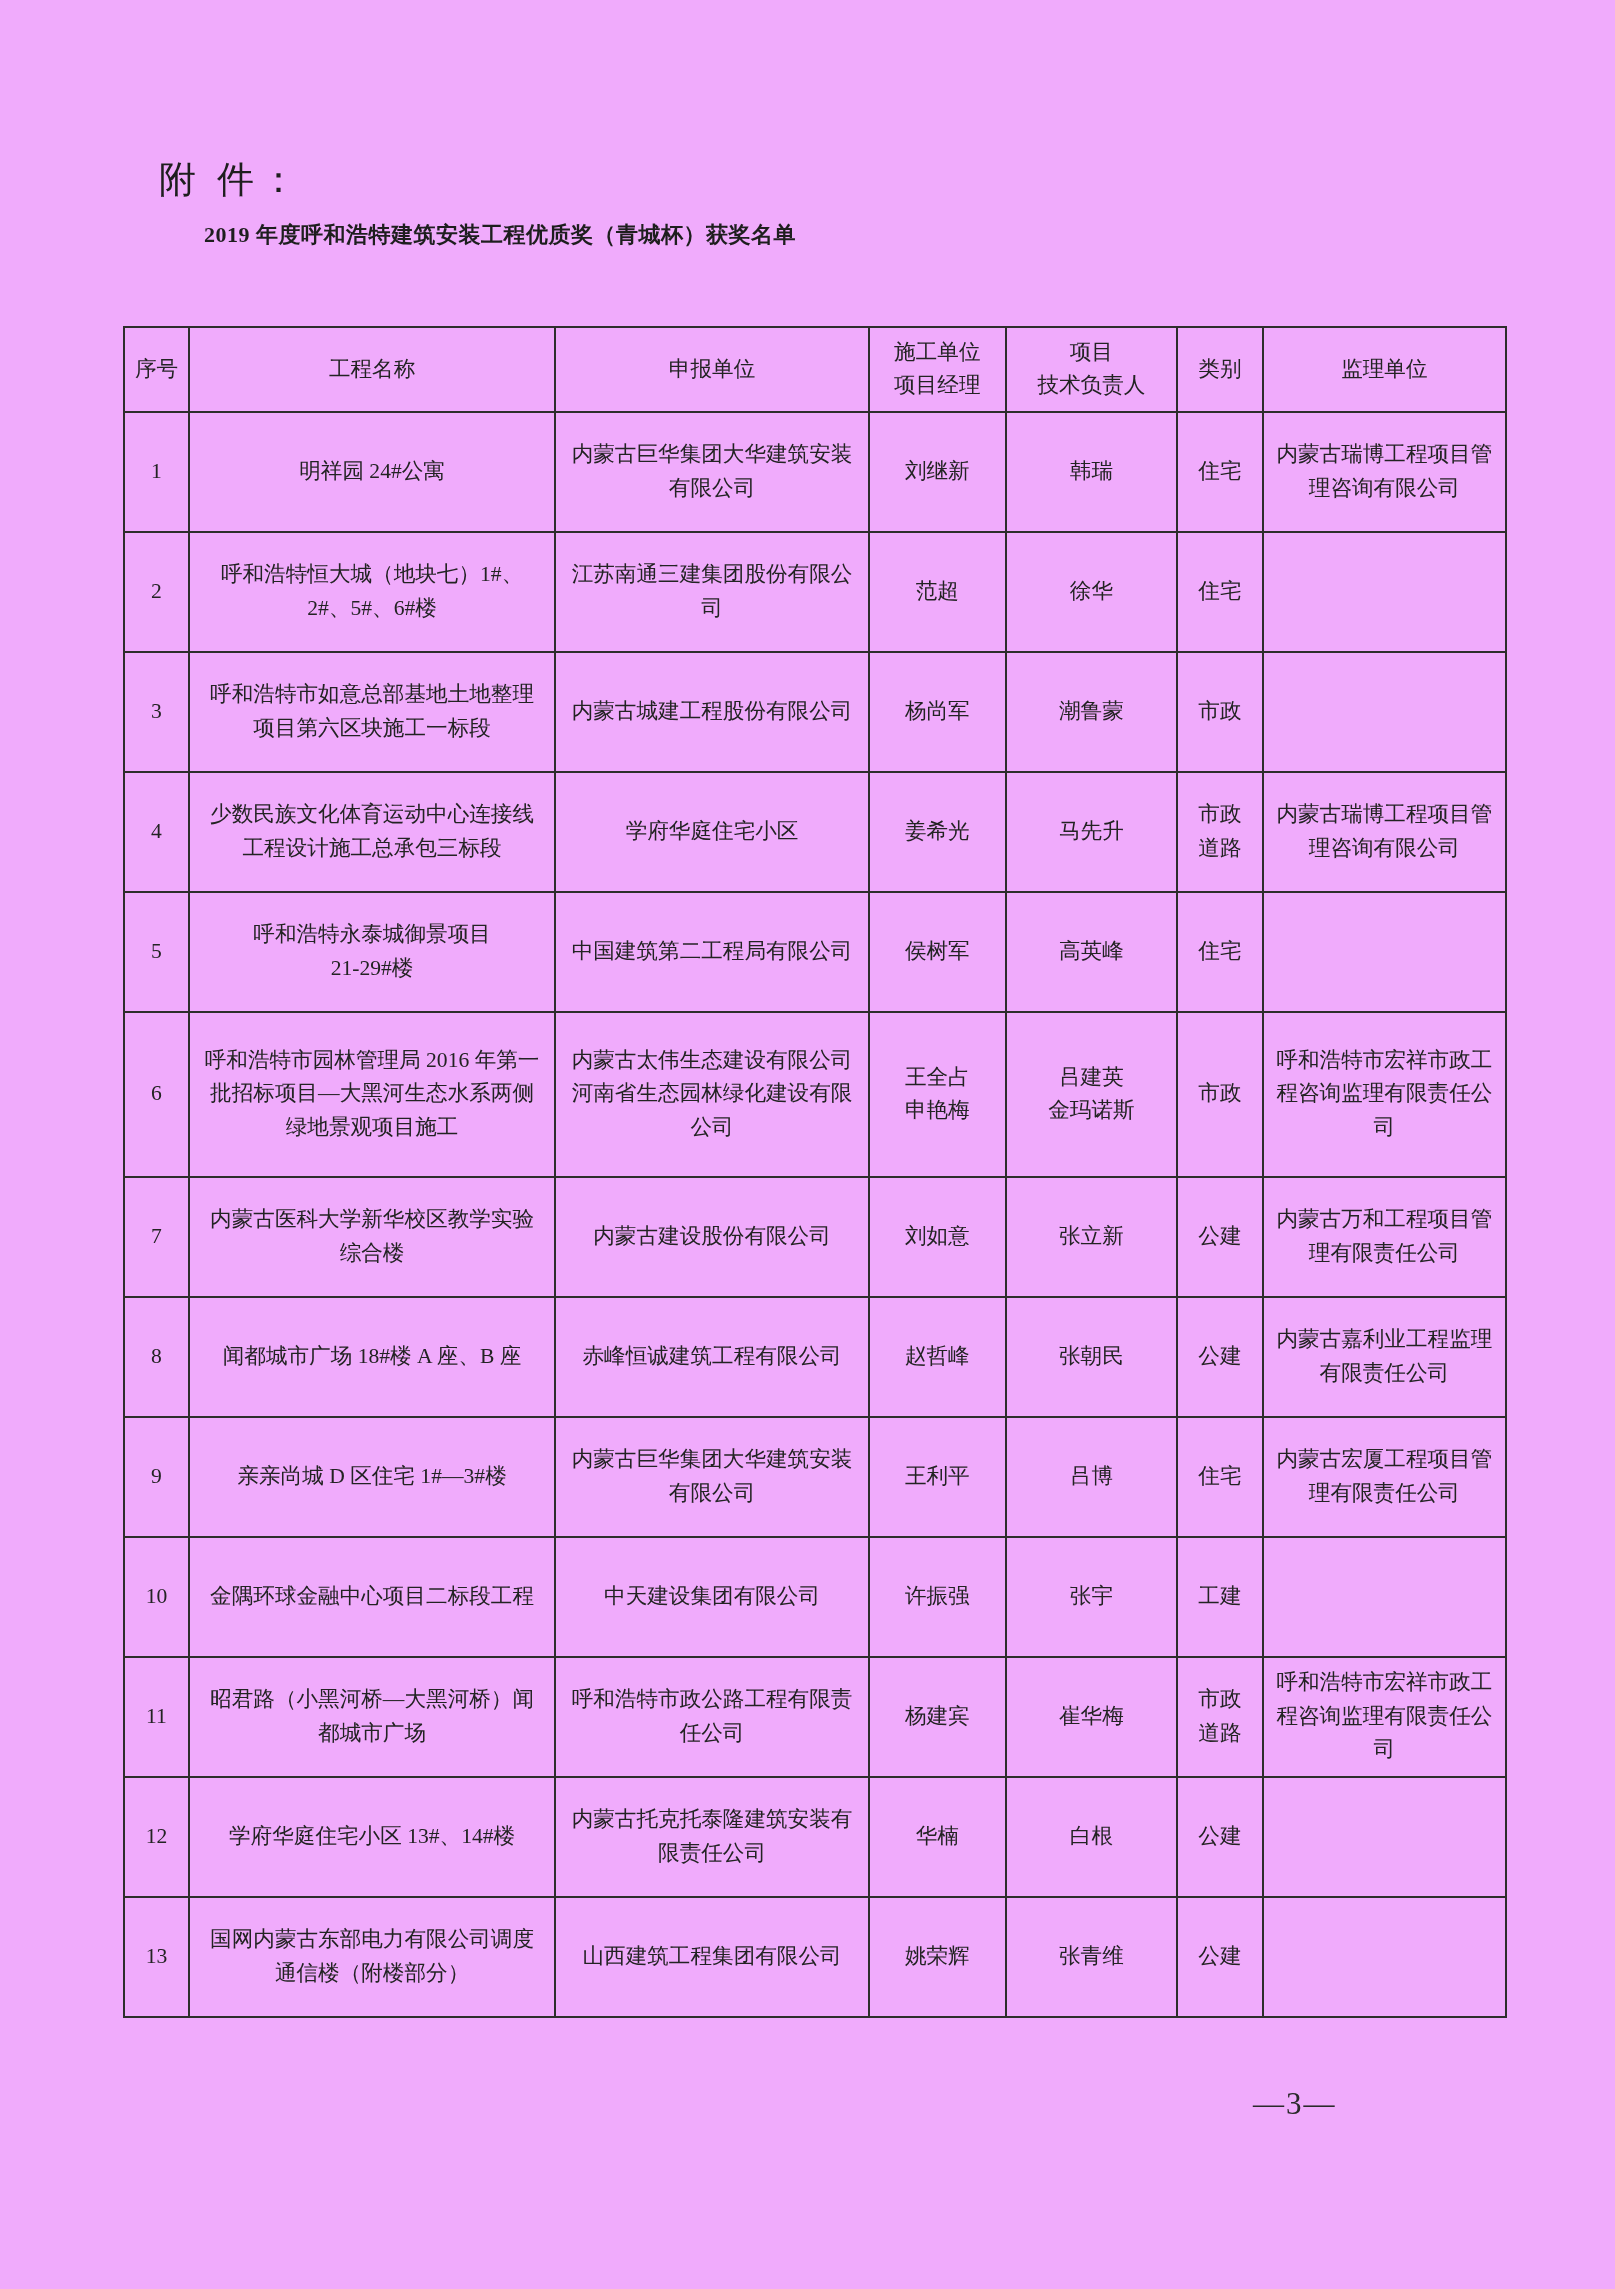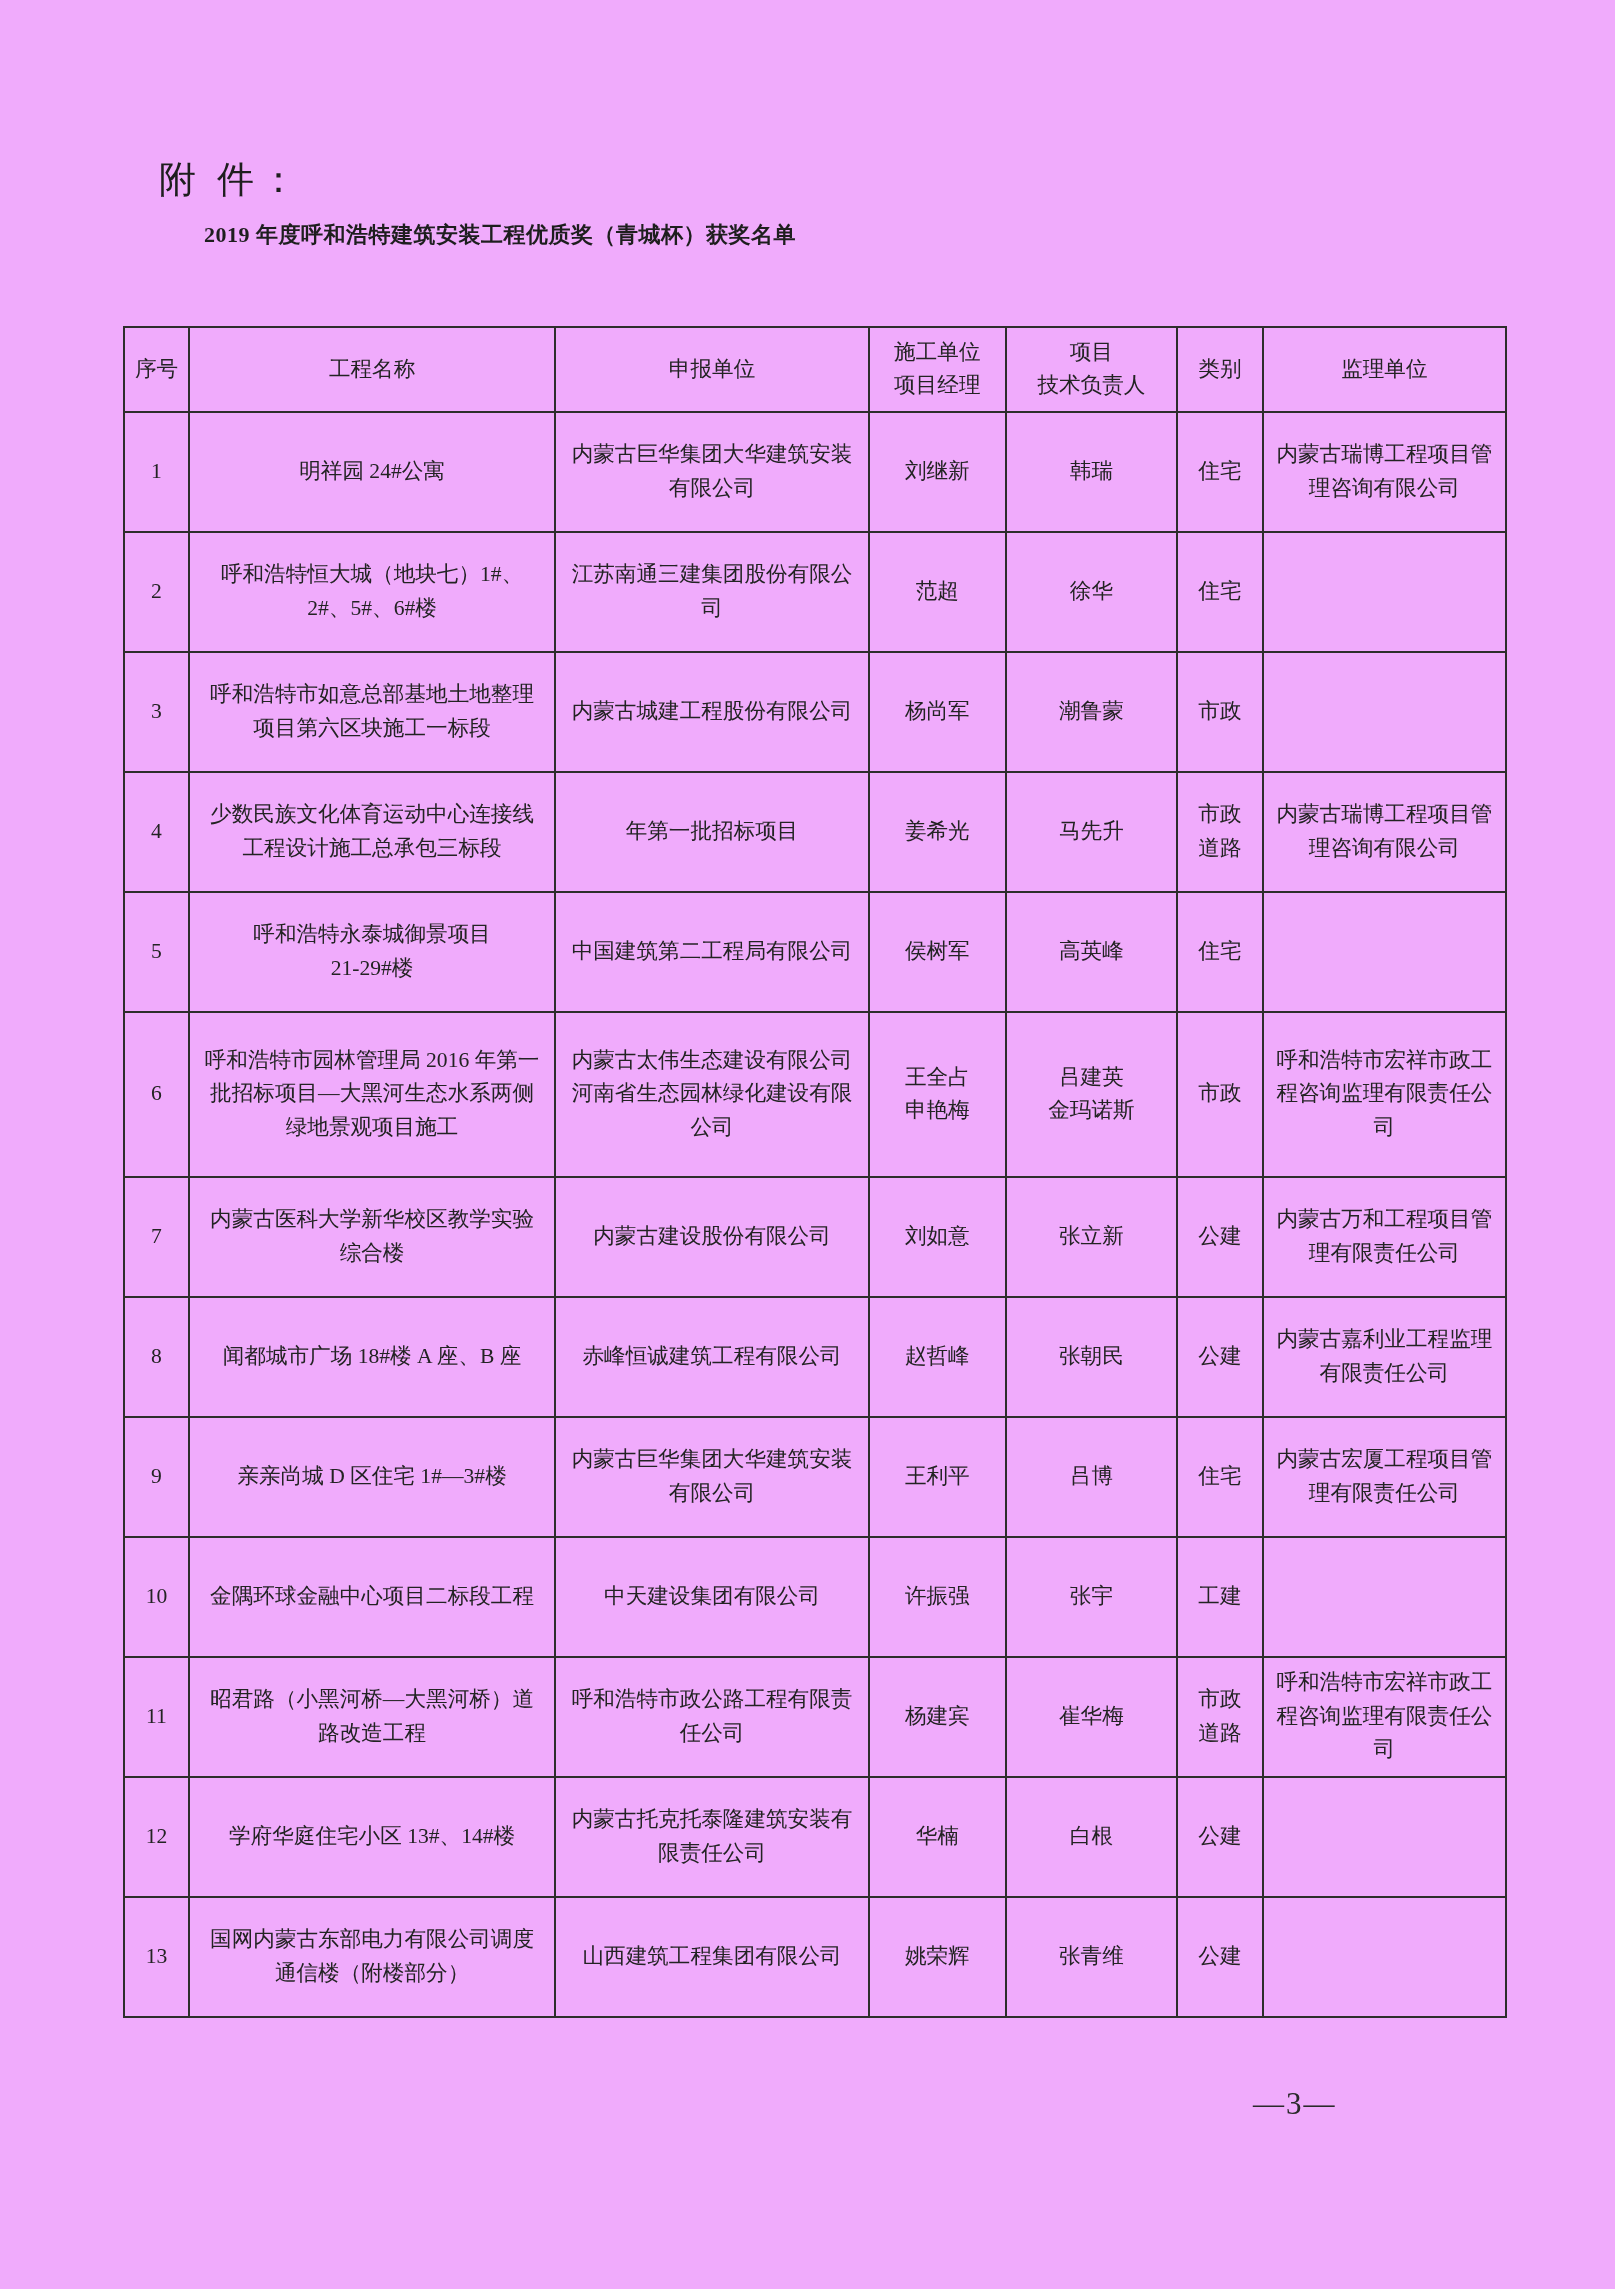--- a/index.html
+++ b/index.html
@@ -133,21 +133,21 @@
           <td>呼和浩特市如意总部基地土地整理项目第六区块施工一标段</td>
           <td>内蒙古城建工程股份有限公司</td>
           <td>杨尚军</td>
           <td>潮鲁蒙</td>
           <td>市政</td>
           <td></td>
         </tr>
         <tr>
           <td>4</td>
           <td>少数民族文化体育运动中心连接线工程设计施工总承包三标段</td>
-          <td>年第一批招标项目</td>
+          <td>学府华庭住宅小区</td>
           <td>姜希光</td>
           <td>马先升</td>
           <td>市政
 道路</td>
           <td>内蒙古瑞博工程项目管理咨询有限公司</td>
         </tr>
         <tr>
           <td>5</td>
           <td>呼和浩特永泰城御景项目
 21-29#楼</td>
@@ -200,21 +200,21 @@
           <td>10</td>
           <td>金隅环球金融中心项目二标段工程</td>
           <td>中天建设集团有限公司</td>
           <td>许振强</td>
           <td>张宇</td>
           <td>工建</td>
           <td></td>
         </tr>
         <tr>
           <td>11</td>
-          <td>昭君路（小黑河桥—大黑河桥）道路改造工程</td>
+          <td>昭君路（小黑河桥—大黑河桥）闻都城市广场</td>
           <td>呼和浩特市政公路工程有限责任公司</td>
           <td>杨建宾</td>
           <td>崔华梅</td>
           <td>市政
 道路</td>
           <td>呼和浩特市宏祥市政工程咨询监理有限责任公司</td>
         </tr>
         <tr>
           <td>12</td>
           <td>学府华庭住宅小区 13#、14#楼</td>

